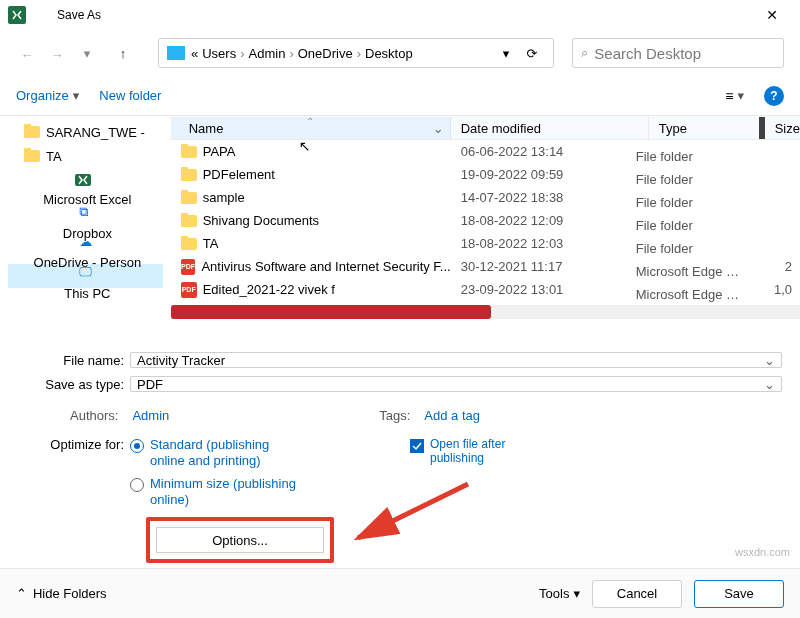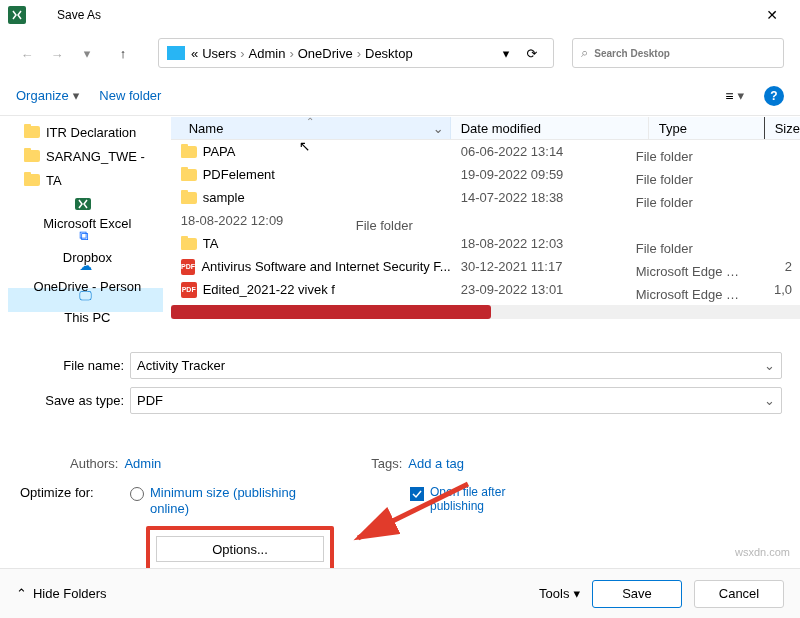--- a/index.html
+++ b/index.html
@@ -16,21 +16,21 @@
   .navbar { height: 46px; display: flex; align-items: center; padding: 0 16px; gap: 8px; }
   .nav-arrow { width: 22px; height: 22px; display: flex; align-items: center; justify-content: center; }
   .nav-arrow.disabled { color: #aaa; }
   .up-arrow { margin-left: 6px; margin-right: 10px; }
   .addr-bar { flex: 1; max-width: 410px; height: 30px; border: 1px solid #d0d0d0; border-radius: 3px; display: flex; align-items: center; padding: 0 6px; gap: 4px; margin-left: 6px;}
   .drive-icon { width: 18px; height: 14px; background: #28b5f4; margin: 0 2px;}
   .crumb { font-size: 13px; }
   .addr-chevron { width: 14px; text-align: center; margin-left: auto;}
   .refresh { width: 30px; text-align: center; }
   .search-box { width: 212px; height: 30px; border: 1px solid #d0d0d0; border-radius: 3px; display: flex; align-items: center; padding: 0 8px; margin-left: 10px;}
-  .search-ph { color: #7a7a7a; font-size: 10px; margin-left: 6px; font-weight: bold; }
+  .search-ph { color: #7a7a7a; font-size: 15px; margin-left: 6px; }
   
   
   .toolbar { height: 40px; display: flex; align-items: center; padding: 0 16px; gap: 20px; border-bottom: 1px solid #e8e8e8;}
   .tb-link { color: #0067c0; font-size: 13px; display:flex; align-items:center; gap:4px;}
   .tb-spacer { flex: 1; }
   .view-btn { display: flex; align-items: center; gap: 4px; }
   .help-btn { width: 20px; height: 20px; background: #0078d4; color: #fff; border-radius: 50%; display: flex; align-items: center; justify-content: center; font-size: 12px; font-weight:600;}
   
   
   .main { display: flex; height: 226px; }
@@ -39,50 +39,50 @@
   .sb-item.group2 { padding-left: 8px; margin-top: 6px; flex-direction: column; }
   .sb-item.selected { background: #d4f0ff; }
   .folder-ico { width: 16px; height: 12px; background: #ffd766; border-radius: 1px 2px 2px 1px; position:relative;}
   .folder-ico::before{content:"";position:absolute;top:-2px;left:0;width:7px;height:3px;background:#ffd766;border-radius:1px 1px 0 0;}
   
   .filelist { flex: 1; position: relative; }
   .fl-header { display: flex; height: 24px; align-items: center; background: #f7fbff; border-bottom: 1px solid #eaeaea; border-top: 1px solid #fff;}
   .col-name { width: 280px; padding-left: 18px; background:#e8f3ff; height:100%; display:flex; align-items:center; border-right:1px solid #d9e9f9; position:relative;}
   .sort-caret{position:absolute;top:-1px;left:50%;transform:translateX(-50%);color:#888;font-size:10px;}
   .col-date { width: 198px; padding-left: 10px; height:100%; display:flex; align-items:center; border-right:1px solid #eaeaea;}
-  .col-type { width: 116px; padding-left: 10px; height:100%; display:flex; align-items:center; border-right:1px solid #404040;}
+  .col-type { width: 116px; padding-left: 10px; height:100%; display:flex; align-items:center; border-right:6px solid #404040;}
   .col-size { flex:1; padding-left: 10px; height:100%; display:flex; align-items:center;}
   .col-name .hlabel{flex:1;}
   .col-name .dd{padding:0 6px;color:#666;}
   .fl-row { display: flex; height: 23px; align-items: center; font-size: 13px; }
   .fl-row .c-name { width: 280px; padding-left: 10px; display:flex; align-items:center; gap:6px; white-space:nowrap; overflow:hidden; text-overflow:ellipsis;}
   .fl-row .c-date { width: 175px; padding-left: 10px; color:#555;}
   .fl-row .c-type { width: 116px; padding-left: 10px; color:#555; white-space:nowrap; overflow:hidden; text-overflow:ellipsis;margin-top:10px;}
   .fl-row .c-size { flex:1; padding-left: 10px; color:#555; text-align:right; padding-right:8px;}
   .pdf-ico { width:16px; height:16px; background:#e13b2b; border-radius:2px; display:flex; align-items:center; justify-content:center;}
   .pdf-ico span{color:#fff;font-size:7px;font-weight:700;}
   .hscroll { height: 14px; background: #f0f0f0; position: relative; margin: 4px 0 0 0;}
   .hscroll-thumb { position: absolute; left:0; width: 320px; height:100%; background: #c1272d; border-radius:3px;}
   
   .cursor { position: absolute; top: 22px; left: 128px; font-size: 14px; pointer-events:none;}
   
   
   .form-area { padding: 10px 18px 4px 20px; }
   .form-row { display: flex; align-items: center; margin-bottom: 8px; }
   .form-label { width: 110px; text-align: right; padding-right: 6px; font-size: 13px;}
-  .form-input { flex: 1; height: 27px; border: 1px solid #cfcfcf; border-radius: 2px; padding: 0 6px; font-size: 13px; display:flex; align-items:center; position:relative;}
+  .form-input { flex: 1; height: 16px; border: 1px solid #cfcfcf; border-radius: 2px; padding: 0 6px; font-size: 13px; display:flex; align-items:center; position:relative;}
   .form-input .dd{position:absolute;right:6px;color:#666;}
   .meta-row { display: flex; gap: 40px; padding: 8px 0 6px 0;}
-  .meta-item { display: flex; gap: 6px; font-size: 13px; margin-top: 26px;}
+  .meta-item { display: flex; gap: 14px; font-size: 13px;}
   .meta-item .lbl{color:#555;}
   .link{color:#0067c0;}
   
   .optimize-block { display:flex; padding: 8px 0 0 0;}
   .opt-left{ width: 390px; display:flex;}
-  .opt-label{width:110px; text-align:left; padding-right:6px; font-size:13px;}
+  .opt-label{width:110px; text-align:right; padding-right:6px; font-size:13px;}
   .radio-group{display:flex;flex-direction:column;gap:8px;}
   .radio-item{display:flex;gap:6px;align-items:flex-start;font-size:13px;}
   .radio{width:14px;height:14px;border:1px solid #666;border-radius:50%;display:flex;align-items:center;justify-content:center;margin-top:2px;flex-shrink:0;}
   .radio.checked::after{content:"";width:6px;height:6px;background:#0067c0;border-radius:50%;}
   .radio.checked{border-color:#0067c0;}
   .radio-text{color:#0067c0;line-height:1.2;}
   
   .checkbox-item{display:flex;gap:6px;align-items:flex-start;font-size:12px;}
   .chk{width:14px;height:14px;border:1px solid #0067c0;background:#0067c0;display:flex;align-items:center;justify-content:center;margin-top:2px;flex-shrink:0;}
   .chk svg{width:10px;height:10px;}
@@ -150,24 +150,20 @@
       <span style="font-size:14px;">≡</span>
       <span style="color:#555;">▾</span>
     </div>
   <div class="help-btn">?</div>
 </div>
 
 <div class="main">
   <div class="sidebar">
     <div class="sb-item">
         <div class="folder-ico"></div>
-        <span>ITR Declaration</span>
-      </div>
-    <div class="sb-item">
-        <div class="folder-ico"></div>
         <span>SARANG_TWE -</span>
       </div>
     <div class="sb-item">
         <div class="folder-ico"></div>
         <span>TA</span>
       </div>
     <div class="sb-item group2">
         <div class="excel-icon" style="width:16px;height:16px;">
           <svg viewBox="0 0 12 12">
             <path d="M2 2 L5 6 L2 10 M10 2 L7 6 L10 10" stroke="#fff" stroke-width="1.5" fill="none"></path>
@@ -222,20 +218,24 @@
         <div class="fl-row">
           <div class="c-name">
             <div class="folder-ico"></div>
             <span>sample</span>
           </div>
           <div class="c-date">14-07-2022 18:38</div>
           <div class="c-type">File folder</div>
           <div class="c-size"></div>
         </div>
         <div class="fl-row">
+          <div class="c-name">
+            <div class="folder-ico"></div>
+            <span>Shivang Documents</span>
+          </div>
           <div class="c-date">18-08-2022 12:09</div>
           <div class="c-type">File folder</div>
           <div class="c-size"></div>
         </div>
         <div class="fl-row">
           <div class="c-name">
             <div class="folder-ico"></div>
             <span>TA</span>
           </div>
           <div class="c-date">18-08-2022 12:03</div>
@@ -294,20 +294,24 @@
       </div>
     <div class="meta-item" style="margin-left:170px;">
         <span class="lbl">Tags:</span>
         <span class="link">Add a tag</span>
       </div>
   </div>
   <div class="optimize-block">
     <div class="opt-left">
       <div class="opt-label">Optimize for:</div>
       <div class="radio-group">
+        <div class="radio-item">
+          <div class="radio checked"></div>
+          <div class="radio-text" style="max-width:150px;">Standard (publishing online and printing)</div>
+        </div>
         <div class="radio-item">
           <div class="radio"></div>
           <div class="radio-text" style="max-width:150px;">Minimum size (publishing online)</div>
         </div>
       </div>
     </div>
     <div class="checkbox-item">
       <div class="chk">
           <svg viewBox="0 0 10 10">
             <path d="M1 5 L4 8 L9 2" stroke="#fff" stroke-width="1.5" fill="none"></path>
@@ -333,17 +337,17 @@
 <div class="footer">
   <div class="hide-folders">
       <span>⌃</span>
       <span>Hide Folders</span>
     </div>
   <div class="footer-spacer"></div>
   <div class="tools-dd">
       <span>Tools</span>
       <span>▾</span>
     </div>
+  <div class="btn">Cancel</div>
   <div class="btn primary">Save</div>
-  <div class="btn">Cancel</div>
 </div>
 
 <div class="watermark">wsxdn.com</div>
 
 </body></html>

